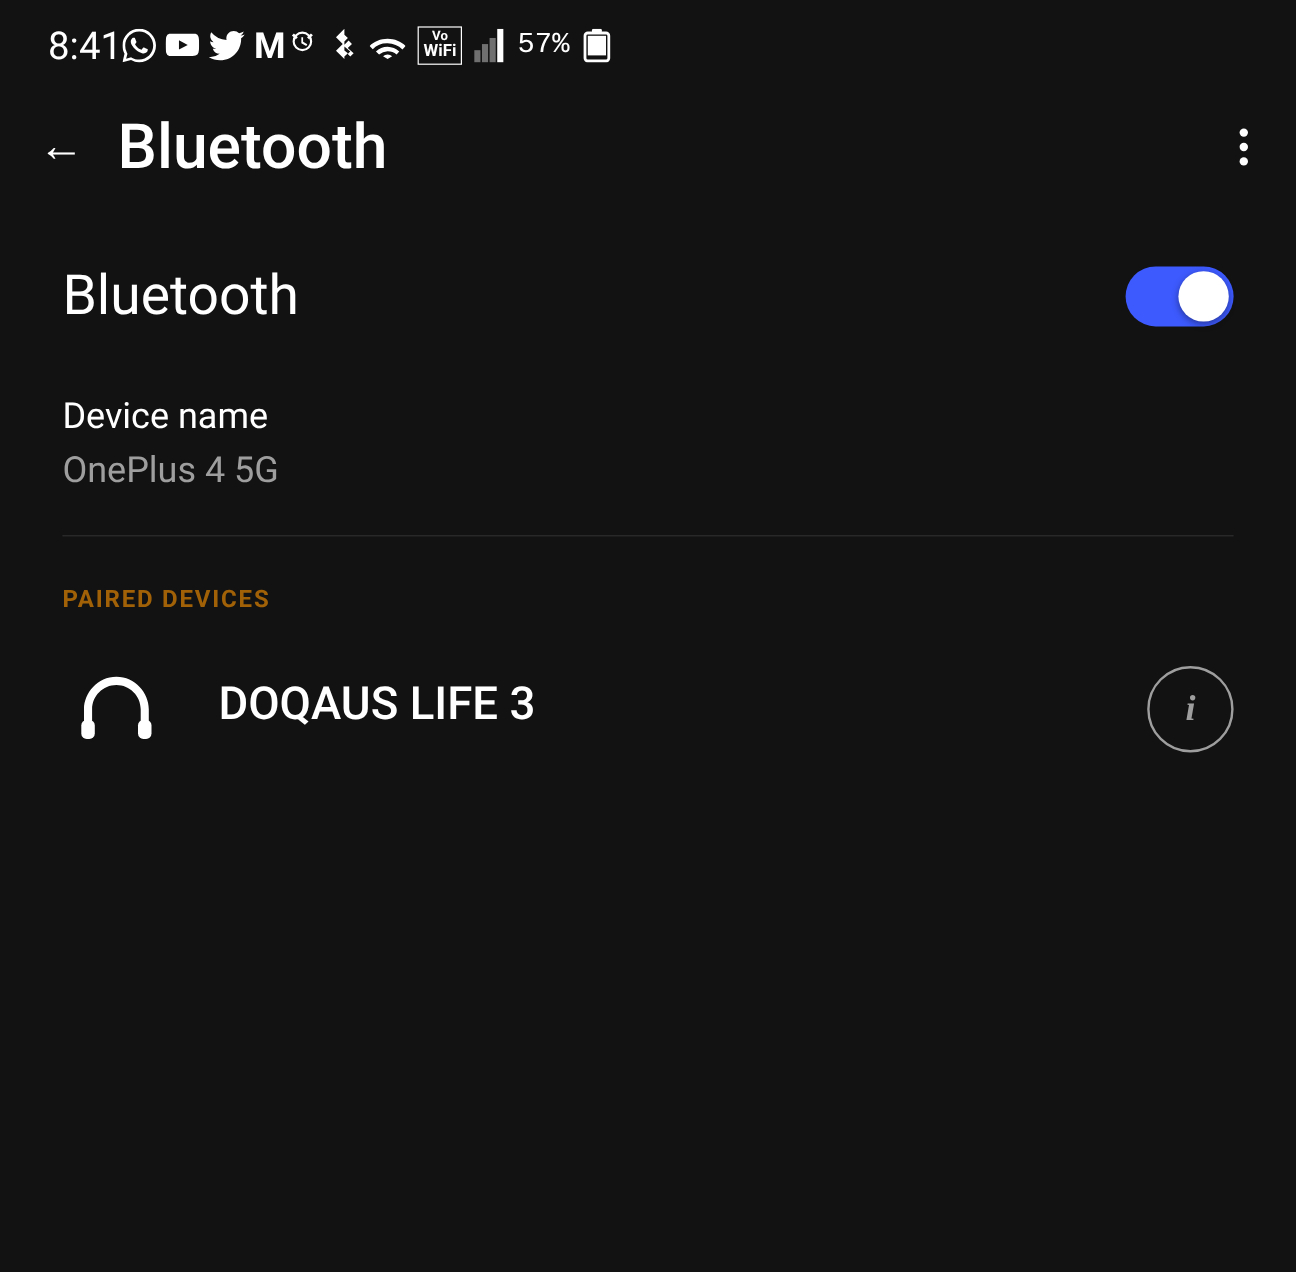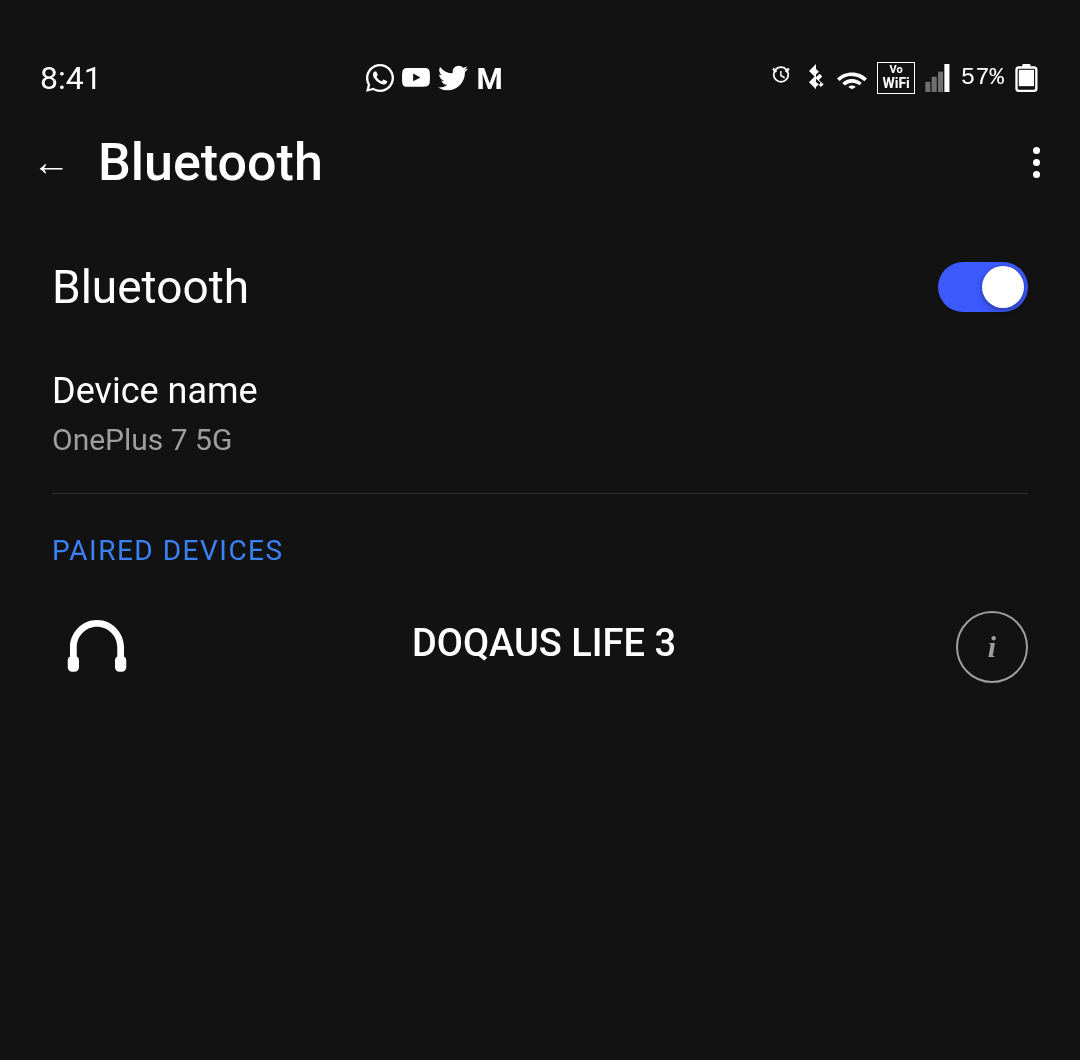--- a/index.html
+++ b/index.html
@@ -14,24 +14,22 @@
       background-color: #121212;
       color: #ffffff;
       font-family: 'Roboto', Arial, sans-serif;
       overflow: hidden;
     }
 
     
     .status-bar {
       display: flex;
       align-items: center;
-      justify-content: space-between;
       padding: 14px 40px 10px 40px;
       height: 72px;
-      margin-top: 40px;
     }
 
     .status-time {
       font-size: 32px;
       font-weight: 400;
       color: #ffffff;
     }
 
     .status-icons {
       display: flex;
@@ -144,55 +142,54 @@
       border-radius: 50%;
       box-shadow: 0 2px 6px rgba(0,0,0,0.4);
     }
 
     
     .device-name-row {
       padding: 20px 0 36px 0;
     }
 
     .device-name-label {
-      font-size: 36px;
+      font-size: 30px;
       font-weight: 400;
       color: #ffffff;
       margin-bottom: 10px;
     }
 
     .device-name-value {
       font-size: 30px;
       color: #9e9e9e;
     }
 
     
     .divider {
       height: 1px;
       background: #2e2e2e;
       margin: 0 0 30px 0;
     }
 
     
     .section-header {
-      font-size: 28px;
-      font-weight: 400;
-      color: #3b82f6;
+      font-size: 20px;
+      font-weight: 700;
+      color: #a16207;
       letter-spacing: 1.5px;
       padding: 10px 0 28px 0;
       text-transform: uppercase;
     }
 
     
     .paired-device-row {
       display: flex;
       align-items: center;
       gap: 40px;
       padding: 16px 0;
-      text-align: center;
     }
 
     .device-icon-container {
       width: 90px;
       display: flex;
       align-items: center;
       justify-content: center;
       flex-shrink: 0;
     }
 
@@ -355,21 +352,21 @@
 
   <div class="toggle-row">
     <span class="toggle-label">Bluetooth</span>
     <div class="toggle-switch">
       <div class="toggle-knob"></div>
     </div>
   </div>
 
   <div class="device-name-row">
     <div class="device-name-label">Device name</div>
-    <div class="device-name-value">OnePlus 7 5G</div>
+    <div class="device-name-value">OnePlus 4 5G</div>
   </div>
 
   <div class="divider"></div>
 
   <div class="section-header">PAIRED DEVICES</div>
 
   <div class="paired-device-row">
     <div class="device-icon-container headphone-icon">
       <svg width="72" height="72" viewBox="0 0 64 64" fill="none" xmlns="http://www.w3.org/2000/svg">
 

